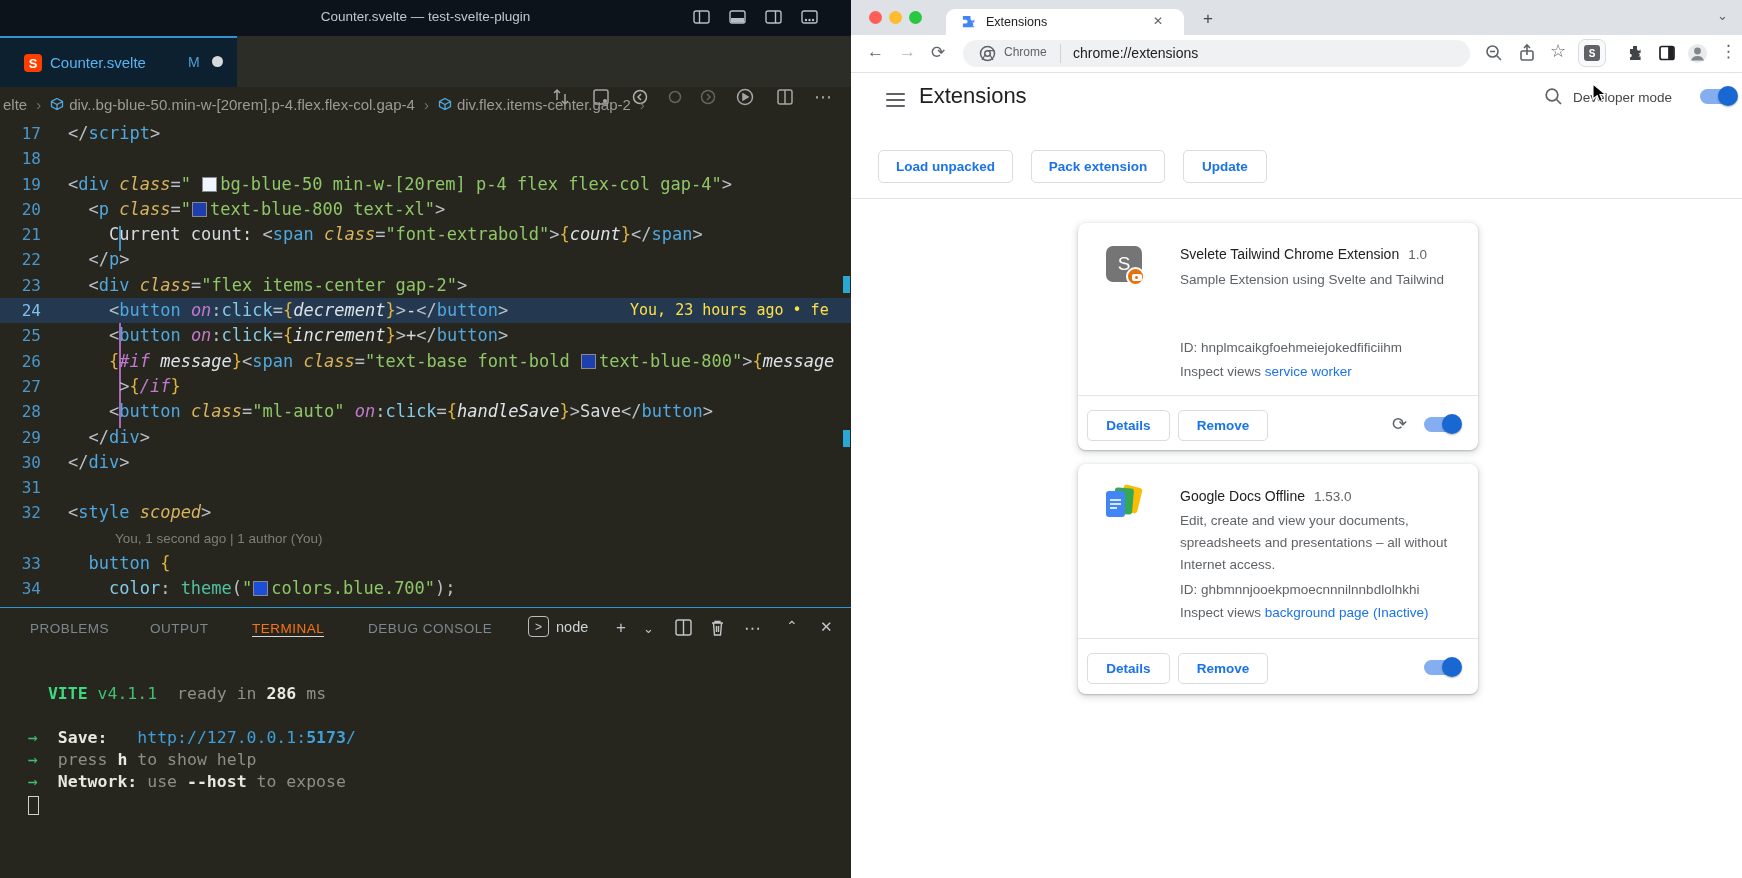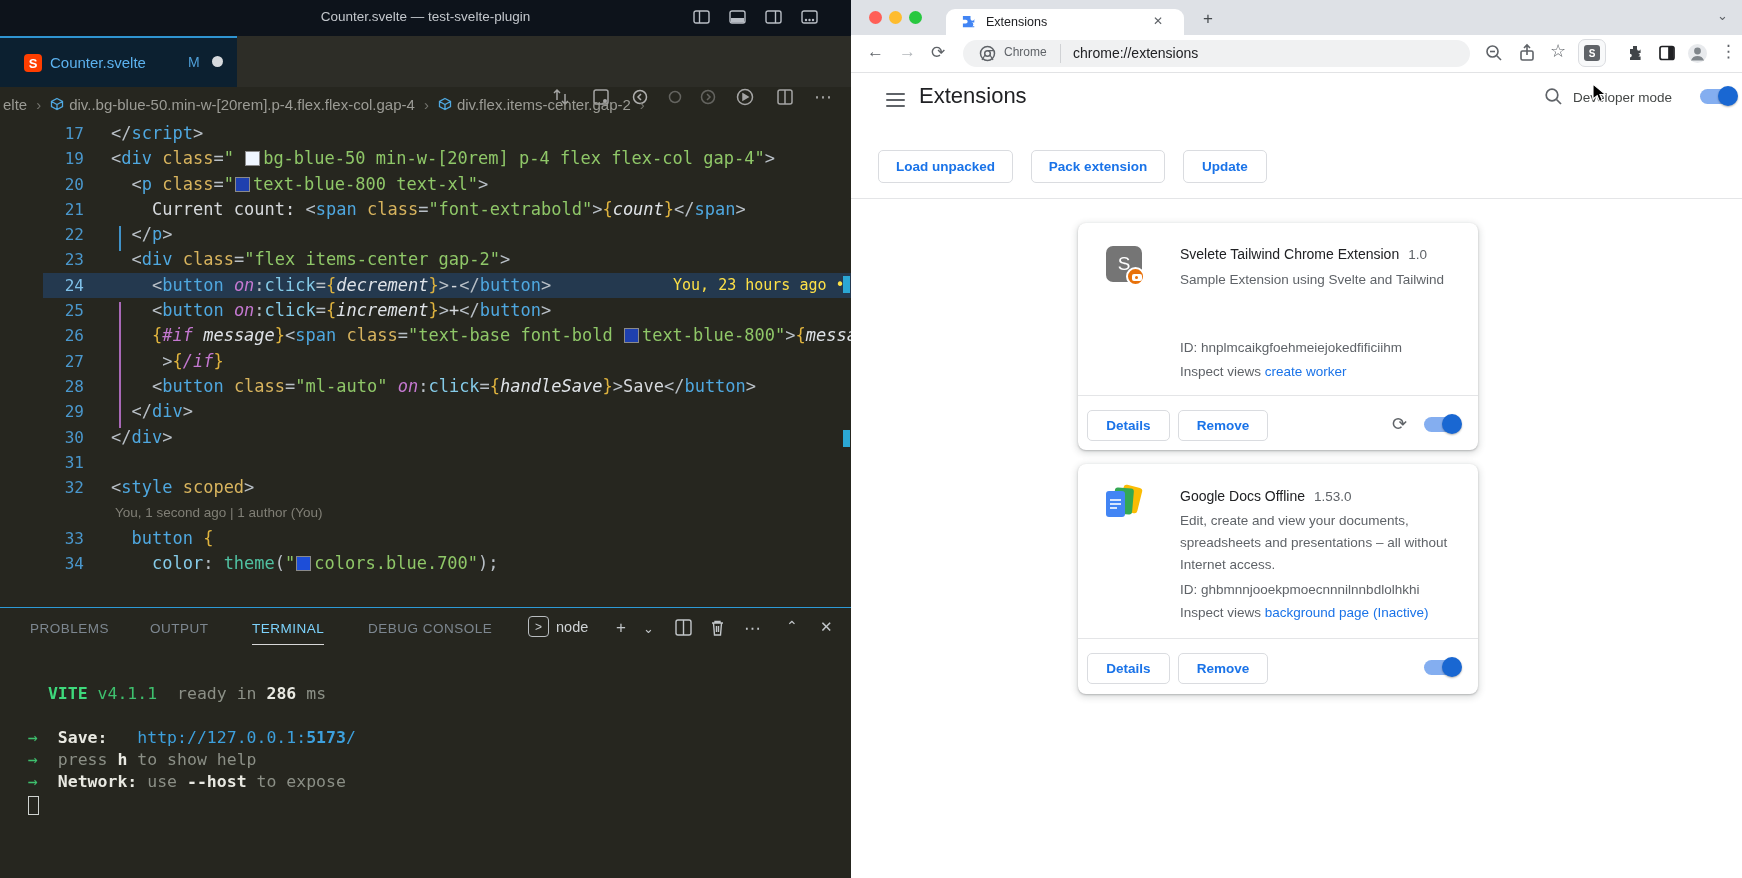--- a/index.html
+++ b/index.html
@@ -30,41 +30,41 @@
 
   #vs-breadcrumb { position:absolute; left:0; top:87px; width:851px; height:34px;
     display:flex; align-items:center; gap:9px; padding-left:3px;
     color:#9b9b95; font-size:15px; white-space:nowrap; }
   .bc-sep { color:#74746e; font-size:15px; }
   .bc-item { display:flex; align-items:center; gap:5px; }
   .cube { width:14px; height:14px; }
 
   #vs-editor { position:absolute; left:0; top:121px; width:851px; height:486px; overflow:hidden; }
   .code-row { position:relative; height:25.3px; line-height:25.3px; white-space:pre;
-    font-family:"DejaVu Sans Mono", monospace; font-size:17px;margin-left:43px; }
+    font-family:"DejaVu Sans Mono", monospace; font-size:17px; }
   .code-row.hl { background:#24394f; }
   .ln { display:inline-block; width:68px; padding-right:27px; text-align:right;
     color:#4a97cc; font-size:16px; }
   .code-row.hl .ln { color:#7fc0e8; }
-  .tk-pun{color:#b8bfc6} .tk-tag{color:#4fa8e0} .tk-attr{color:#d8b45e;}
+  .tk-pun{color:#b8bfc6} .tk-tag{color:#4fa8e0} .tk-attr{color:#d8b45e;font-style:italic}
   .tk-str{color:#8fc768} .tk-brace{color:#dfb33e} .tk-var{color:#dfe3e8;font-style:italic}
   .tk-kw{color:#c478d0;font-style:italic} .tk-prop{color:#85cbe8} .tk-fn{color:#50c1a2}
   .tk-txt{color:#d6d9dd}
   .swatch { display:inline-block; width:15px; height:15px; vertical-align:-2px;
     border:1px solid #8a8a8a; margin:0 3px 0 1px; }
   .blame { position:absolute; left:630px; top:0; color:#fde047; font-size:15px; }
   .ann-row { height:25.3px; line-height:25.3px; color:#807f76; font-size:13.5px;
     padding-left:115px; font-family:"Liberation Sans", sans-serif; }
   .guide { position:absolute; width:1.5px; }
   .ruler-mark { position:absolute; left:843px; width:7px; height:17px; background:#2ba7d4; }
 
   #vs-panel { position:absolute; left:0; top:607px; width:851px; height:271px;
     background:#26261f; border-top:1.8px solid #2d9ad6; }
   .ptab { position:absolute; top:13px; font-size:13.5px; letter-spacing:.5px; color:#7d8790; }
-  .ptab.active { color:#7dd3fc; border-bottom:1.5px solid #d7d7d7; padding-bottom:8px; }
+  .ptab.active { color:#f97316; border-bottom:1.5px solid #d7d7d7; padding-bottom:0; }
   .p-ic { position:absolute; top:10px; color:#c2c6c9; font-size:17px; }
   #node-chip { position:absolute; left:528px; top:8px; display:flex; gap:7px; align-items:center; }
   #node-chip .nbox { width:21px; height:21px; border:1.4px solid #b9bdc0; border-radius:4px;
     color:#c8ccce; font-size:12px; display:flex; align-items:center; justify-content:center; }
   #node-chip .nlabel { color:#cfd3d5; font-size:14.5px; }
 
   #vs-terminal { position:absolute; left:0; top:682px; width:871px;
     font-family:"DejaVu Sans Mono", monospace; font-size:16.5px; }
   .term-row { height:22px; line-height:22px; white-space:pre; padding-left:28px; }
   .t-vite{color:#3ed97c;font-weight:bold} .t-grn{color:#3ec06e} .t-dim{color:#8b8f86}
@@ -254,20 +254,21 @@
         <span>div.flex.items-center.gap-2</span>
       </span>
       <span class="bc-sep">›</span>
     </div>
 
   <div id="vs-editor">
     <div class="guide" style="left:119px; top:105px; height:25px; background:#3f91c8"></div>
     <div class="guide" style="left:119px; top:181px; height:126px; background:#a969b8"></div>
     <div id="code-rows">
         <div class="code-row"><span class="ln">17</span><span class="tk-pun">&lt;/</span><span class="tk-tag">script</span><span class="tk-pun">&gt;</span></div>
+        <div class="code-row"><span class="ln">18</span></div>
         <div class="code-row"><span class="ln">19</span><span class="tk-pun">&lt;</span><span class="tk-tag">div</span><span class="tk-txt"> </span><span class="tk-attr">class</span><span class="tk-pun">=</span><span class="tk-str">" </span><span class="swatch" style="background: rgb(239, 246, 255);"></span><span class="tk-str">bg-blue-50 min-w-[20rem] p-4 flex flex-col gap-4"</span><span class="tk-pun">&gt;</span></div>
         <div class="code-row"><span class="ln">20</span><span>  </span><span class="tk-pun">&lt;</span><span class="tk-tag">p</span><span class="tk-txt"> </span><span class="tk-attr">class</span><span class="tk-pun">=</span><span class="tk-str">"</span><span class="swatch" style="background: rgb(30, 64, 175);"></span><span class="tk-str">text-blue-800 text-xl"</span><span class="tk-pun">&gt;</span></div>
         <div class="code-row"><span class="ln">21</span><span>    </span><span class="tk-txt">Current count: </span><span class="tk-pun">&lt;</span><span class="tk-tag">span</span><span class="tk-txt"> </span><span class="tk-attr">class</span><span class="tk-pun">=</span><span class="tk-str">"font-extrabold"</span><span class="tk-pun">&gt;</span><span class="tk-brace">{</span><span class="tk-var">count</span><span class="tk-brace">}</span><span class="tk-pun">&lt;/</span><span class="tk-tag">span</span><span class="tk-pun">&gt;</span></div>
         <div class="code-row"><span class="ln">22</span><span>  </span><span class="tk-pun">&lt;/</span><span class="tk-tag">p</span><span class="tk-pun">&gt;</span></div>
         <div class="code-row"><span class="ln">23</span><span>  </span><span class="tk-pun">&lt;</span><span class="tk-tag">div</span><span class="tk-txt"> </span><span class="tk-attr">class</span><span class="tk-pun">=</span><span class="tk-str">"flex items-center gap-2"</span><span class="tk-pun">&gt;</span></div>
         <div class="code-row hl"><span class="ln">24</span><span>    </span><span class="tk-pun">&lt;</span><span class="tk-tag">button</span><span class="tk-txt"> </span><span class="tk-kw">on</span><span class="tk-pun">:</span><span class="tk-prop">click</span><span class="tk-pun">=</span><span class="tk-brace">{</span><span class="tk-var">decrement</span><span class="tk-brace">}</span><span class="tk-pun">&gt;</span><span class="tk-txt">-</span><span class="tk-pun">&lt;/</span><span class="tk-tag">button</span><span class="tk-pun">&gt;</span><span class="blame">You, 23 hours ago • fe</span></div>
         <div class="code-row"><span class="ln">25</span><span>    </span><span class="tk-pun">&lt;</span><span class="tk-tag">button</span><span class="tk-txt"> </span><span class="tk-kw">on</span><span class="tk-pun">:</span><span class="tk-prop">click</span><span class="tk-pun">=</span><span class="tk-brace">{</span><span class="tk-var">increment</span><span class="tk-brace">}</span><span class="tk-pun">&gt;</span><span class="tk-txt">+</span><span class="tk-pun">&lt;/</span><span class="tk-tag">button</span><span class="tk-pun">&gt;</span></div>
         <div class="code-row"><span class="ln">26</span><span>    </span><span class="tk-brace">{</span><span class="tk-kw">#if</span><span class="tk-txt"> </span><span class="tk-var">message</span><span class="tk-brace">}</span><span class="tk-pun">&lt;</span><span class="tk-tag">span</span><span class="tk-txt"> </span><span class="tk-attr">class</span><span class="tk-pun">=</span><span class="tk-str">"text-base font-bold </span><span class="swatch" style="background: rgb(30, 64, 175);"></span><span class="tk-str">text-blue-800"</span><span class="tk-pun">&gt;</span><span class="tk-brace">{</span><span class="tk-var">message</span></div>
         <div class="code-row"><span class="ln">27</span><span>     </span><span class="tk-pun">&gt;</span><span class="tk-brace">{</span><span class="tk-kw">/if</span><span class="tk-brace">}</span></div>
         <div class="code-row"><span class="ln">28</span><span>    </span><span class="tk-pun">&lt;</span><span class="tk-tag">button</span><span class="tk-txt"> </span><span class="tk-attr">class</span><span class="tk-pun">=</span><span class="tk-str">"ml-auto"</span><span class="tk-txt"> </span><span class="tk-kw">on</span><span class="tk-pun">:</span><span class="tk-prop">click</span><span class="tk-pun">=</span><span class="tk-brace">{</span><span class="tk-var">handleSave</span><span class="tk-brace">}</span><span class="tk-pun">&gt;</span><span class="tk-txt">Save</span><span class="tk-pun">&lt;/</span><span class="tk-tag">button</span><span class="tk-pun">&gt;</span></div>
@@ -439,21 +440,21 @@
           <span class="lens"></span>
           <span class="dot"></span>
         </span>
     </div>
     <div class="card-text" style="top:22px">
       <span class="card-name">Svelete Tailwind Chrome Extension</span><span class="card-ver">1.0</span>
     </div>
     <div class="card-text card-desc" style="top:46px">Sample Extension using Svelte and Tailwind</div>
     <div class="card-text card-id" style="top:114px">ID: hnplmcaikgfoehmeiejokedfificiihm</div>
     <div class="card-text card-inspect" style="top:138px">
-      <span>Inspect views </span><span class="card-link">create worker</span>
+      <span>Inspect views </span><span class="card-link">service worker</span>
     </div>
     <div class="card-hr" style="top:172px"></div>
     <div class="card-btn" style="left:9px; top:187px; width:83px">Details</div>
     <div class="card-btn" style="left:100px; top:187px; width:90px">Remove</div>
     <span class="refresh-ic" style="top:190px">⟳</span>
     <span class="toggle card-toggle" style="top:194px">
         <span class="knob"></span>
       </span>
   </div>
 

